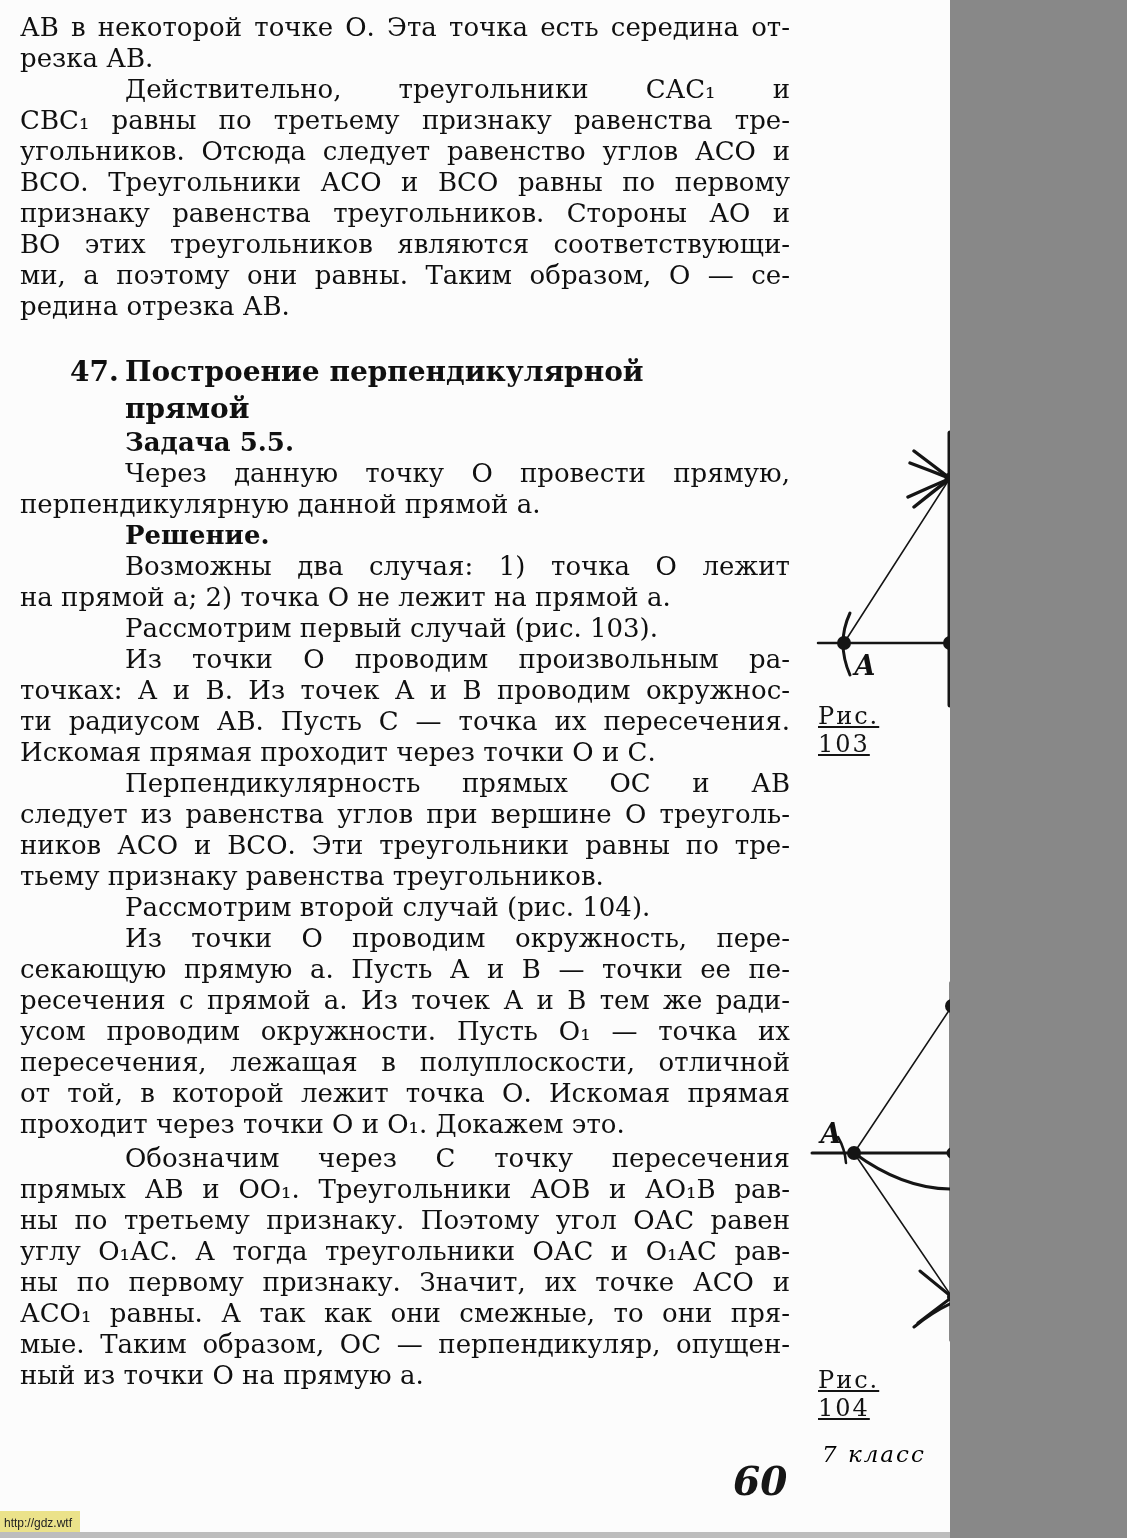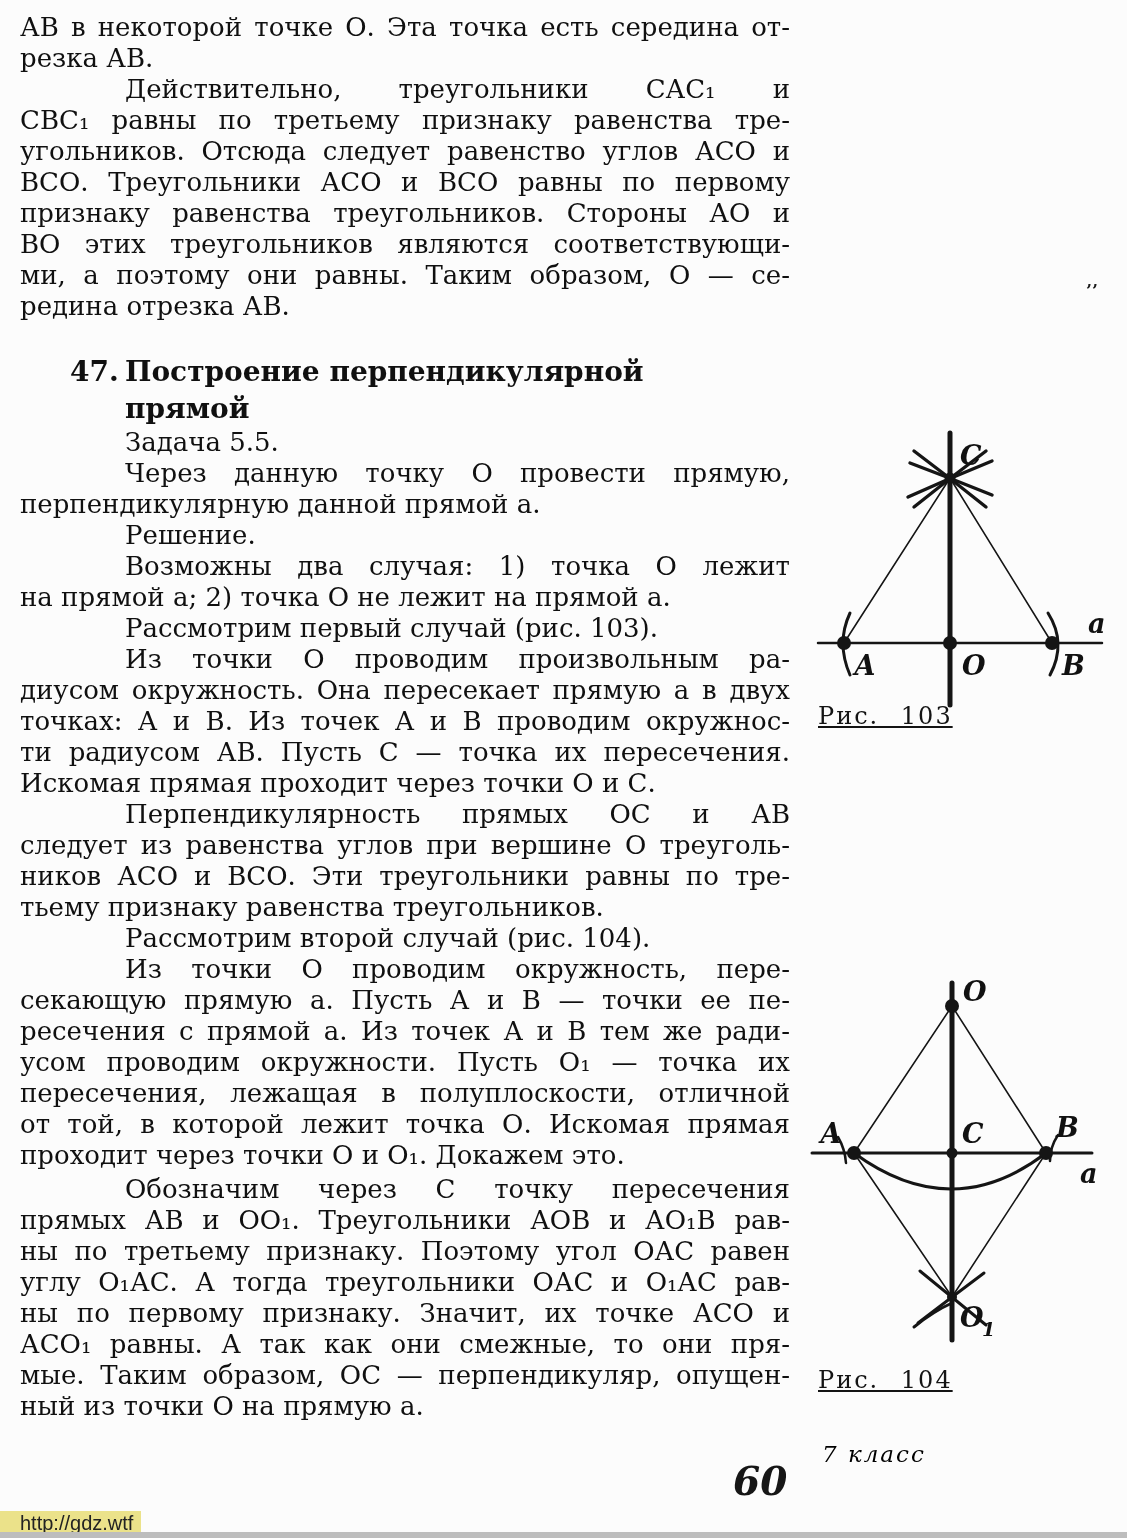--- a/index.html
+++ b/index.html
@@ -1,41 +1,41 @@
 <!DOCTYPE html>
 <html><head>
 <meta charset="utf-8">
 <style>
   html,body{margin:0;padding:0;background:#888;}
-  .page{position:relative;width:1127px;height:1538px;background:#fcfcfc;
+  .page{position:relative;width:950px;height:1538px;background:#fcfcfc;
         font-family:"DejaVu Serif",serif;color:#101010;overflow:hidden;}
   .text-col{position:absolute;left:20px;top:12px;width:770px;
             font-size:26px;line-height:31px;}
   .line{text-align:justify;text-align-last:justify;}
   .line.end{text-align-last:left;}
   .line.ind{padding-left:105px;}
-  .line.bold{font-weight:normal;}
+  .line.bold{font-weight:bold;}
   .h-block{display:flex;margin-top:31px;padding-left:50px;
            font-weight:bold;font-size:28px;line-height:37px;}
   .h-num{width:55px;flex:none;}
   .h-line{display:block;}
   .fig{position:absolute;}
   .fig svg{display:block;}
   .fig text{font-family:"DejaVu Serif",serif;font-style:italic;font-weight:bold;
             font-size:27px;fill:#111;}
   .fig text.sub{font-size:19px;}
   .caption{position:absolute;font-size:24px;letter-spacing:2px;word-spacing:12px;color:#141414;text-decoration:underline;}
   .pageno{position:absolute;left:733px;top:1455px;font-size:39px;line-height:52px;
           font-style:italic;font-weight:bold;color:#161616;}
   .classlbl{position:absolute;left:822px;top:1441px;font-size:23px;font-style:italic;
             letter-spacing:2px;color:#000000;}
   .artifact{position:absolute;left:1086px;top:280px;font-size:17px;font-weight:bold;color:#1a1a1a;}
   .watermark{position:absolute;left:0;top:1511px;background:#ebe28a;color:#222;
-             font-family:"Liberation Sans",sans-serif;font-size:20px;line-height:20px;
-             padding:2px 8px 3px 20px;}
+             font-family:"Liberation Sans",sans-serif;font-size:12px;line-height:20px;
+             padding:2px 8px 3px 4px;}
   .strip{position:absolute;left:0;bottom:0;width:100%;height:6px;background:#bdbdbd;}
 </style>
 </head>
 <body>
 
 <div class="page">
 
   <div class="text-col">
     <div id="lines-a">
         <div class="line">АВ в некоторой точке О. Эта точка есть середина от-</div>
@@ -60,21 +60,20 @@
 
     <div id="lines-b">
         <div class="line ind end bold">Задача 5.5.</div>
         <div class="line ind">Через данную точку О провести прямую,</div>
         <div class="line end">перпендикулярную данной прямой а.</div>
         <div class="line ind end bold">Решение.</div>
         <div class="line ind">Возможны два случая: 1) точка О лежит</div>
         <div class="line end">на прямой а; 2) точка О не лежит на прямой а.</div>
         <div class="line ind end">Рассмотрим первый случай (рис. 103).</div>
         <div class="line ind">Из точки О проводим произвольным ра-</div>
-        <div class="line">диусом окружность. Она пересекает прямую а в двух</div>
         <div class="line">точках: А и В. Из точек А и В проводим окружнос-</div>
         <div class="line">ти радиусом АВ. Пусть С — точка их пересечения.</div>
         <div class="line end">Искомая прямая проходит через точки О и С.</div>
         <div class="line ind">Перпендикулярность прямых ОС и АВ</div>
         <div class="line">следует из равенства углов при вершине О треуголь-</div>
         <div class="line">ников АСО и ВСО. Эти треугольники равны по тре-</div>
         <div class="line end">тьему признаку равенства треугольников.</div>
         <div class="line ind end">Рассмотрим второй случай (рис. 104).</div>
         <div class="line ind">Из точки О проводим окружность, пере-</div>
         <div class="line">секающую прямую а. Пусть А и В — точки ее пе-</div>

